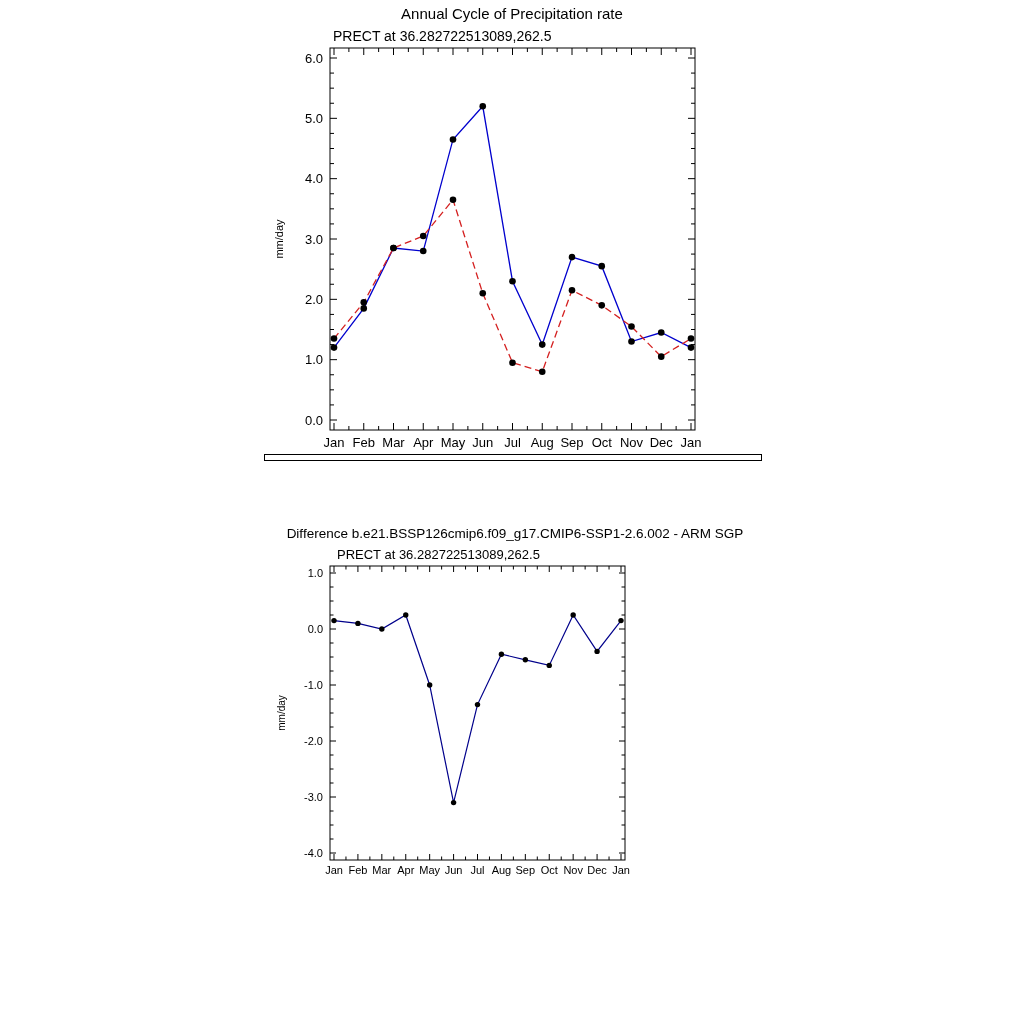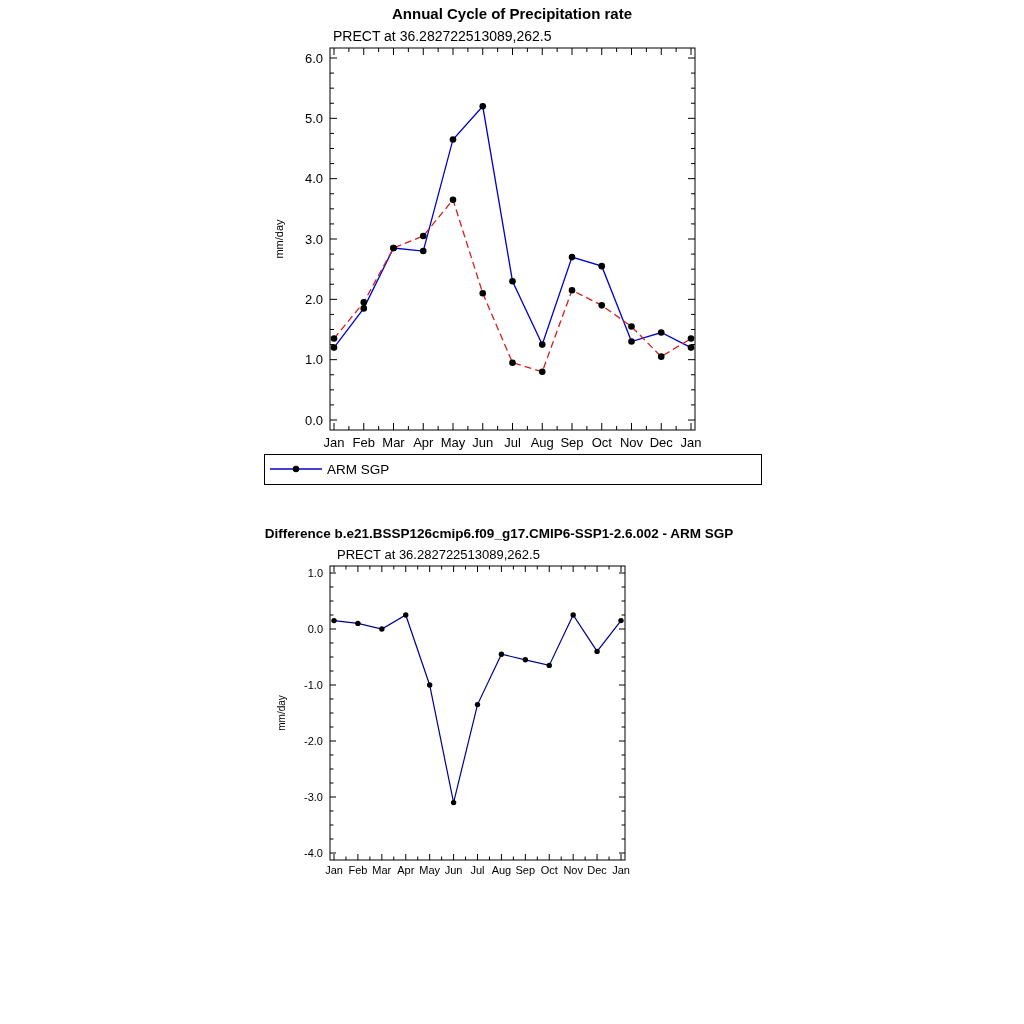--- a/index.html
+++ b/index.html
@@ -1,32 +1,32 @@
 <!DOCTYPE html>
 <html><head>
 <meta charset="utf-8">
 <style>
   html,body{margin:0;padding:0;}
   body{
     width:1024px;height:1024px;background:#ffffff;position:relative;overflow:hidden;
     font-family:"Liberation Sans", sans-serif;color:#000;
   }
   .abs{position:absolute;}
-  .chart-title{font-weight:bold;text-align:center;}
+  .chart-title{font-weight:normal;text-align:center;}
   #chart1-title{left:312px;top:5px;width:400px;font-size:15px;}
   #chart1-subtitle{left:333px;top:28px;font-size:14px;}
   #chart1-svg{left:270px;top:40px;}
   #legend{
     left:264px;top:454px;width:496px;border:1px solid #000;background:#fff;
     padding:2px 0 3px 0;
   }
   .legend-row{display:flex;align-items:center;height:24px;padding-left:3px;}
   .legend-label{font-size:13.5px;margin-left:3px;white-space:nowrap;}
   .legend-sample line{stroke-width:1.4;}
-  #chart2-title{left:199px;top:526px;width:600px;font-size:13.5px;}
+  #chart2-title{left:215px;top:526px;width:600px;font-size:13.5px;}
   #chart2-subtitle{left:337px;top:547px;font-size:13px;}
   #chart2-svg{left:270px;top:560px;}
   svg text{font-family:"Liberation Sans", sans-serif;fill:#000;}
 </style>
 </head>
 <body>
 
 <div class="abs chart-title" id="chart1-title">Annual Cycle of Precipitation rate</div>
 
 <div class="abs" id="chart1-subtitle">PRECT at 36.282722513089,262.5</div>
@@ -186,27 +186,20 @@
       <circle cx="272.25" cy="331.73333333333335" r="3.3" fill="#000"></circle>
       <circle cx="302" cy="250.28333333333333" r="3.3" fill="#000"></circle>
       <circle cx="331.75" cy="265.3666666666667" r="3.3" fill="#000"></circle>
       <circle cx="361.5" cy="286.48333333333335" r="3.3" fill="#000"></circle>
       <circle cx="391.25" cy="316.65" r="3.3" fill="#000"></circle>
       <circle cx="421" cy="298.55" r="3.3" fill="#000"></circle>
     </g>
   </svg>
 
 <div class="abs" id="legend">
-  <div class="legend-row">
-    <svg class="legend-sample" width="56" height="14">
-      <line x1="2" y1="7" x2="54" y2="7" stroke="#0000cd"></line>
-      <circle cx="28" cy="7" r="3.2" fill="#000"></circle>
-    </svg>
-    <span class="legend-label">ARM SGP</span>
-  </div>
 </div>
 
 <div class="abs chart-title" id="chart2-title">Difference b.e21.BSSP126cmip6.f09_g17.CMIP6-SSP1-2.6.002 - ARM SGP</div>
 
 <div class="abs" id="chart2-subtitle">PRECT at 36.282722513089,262.5</div>
 
 <svg class="abs" id="chart2-svg" width="368" height="322">
     <g stroke="#000" stroke-width="1">
       <rect x="60" y="6" width="295" height="294" fill="none"></rect>
       <line x1="60" y1="293" x2="66" y2="293"></line>

